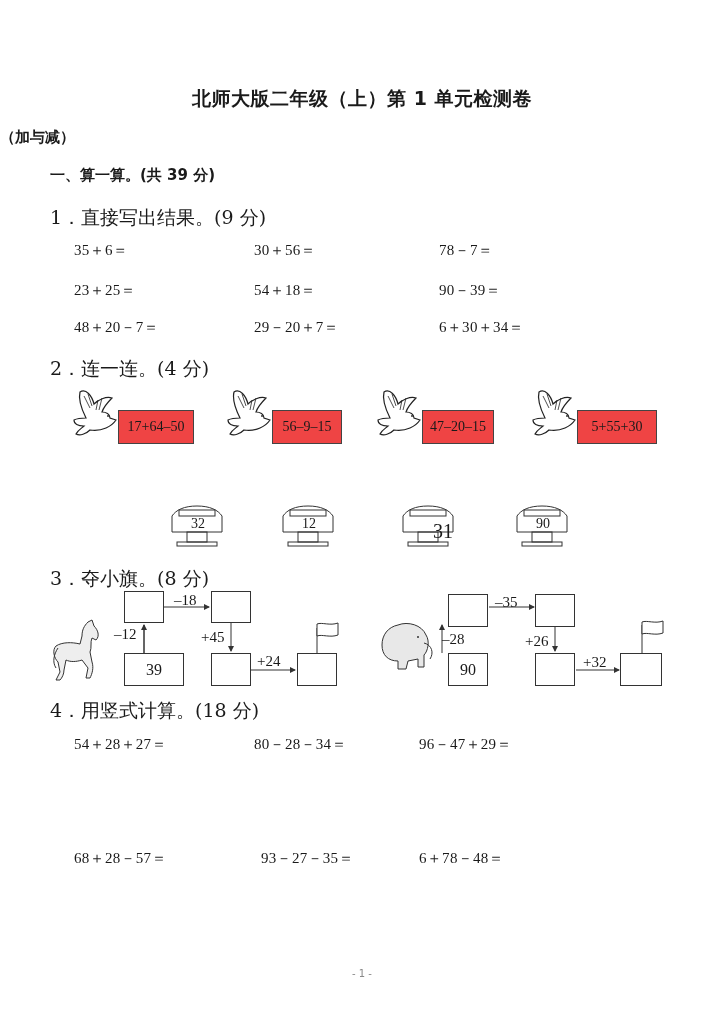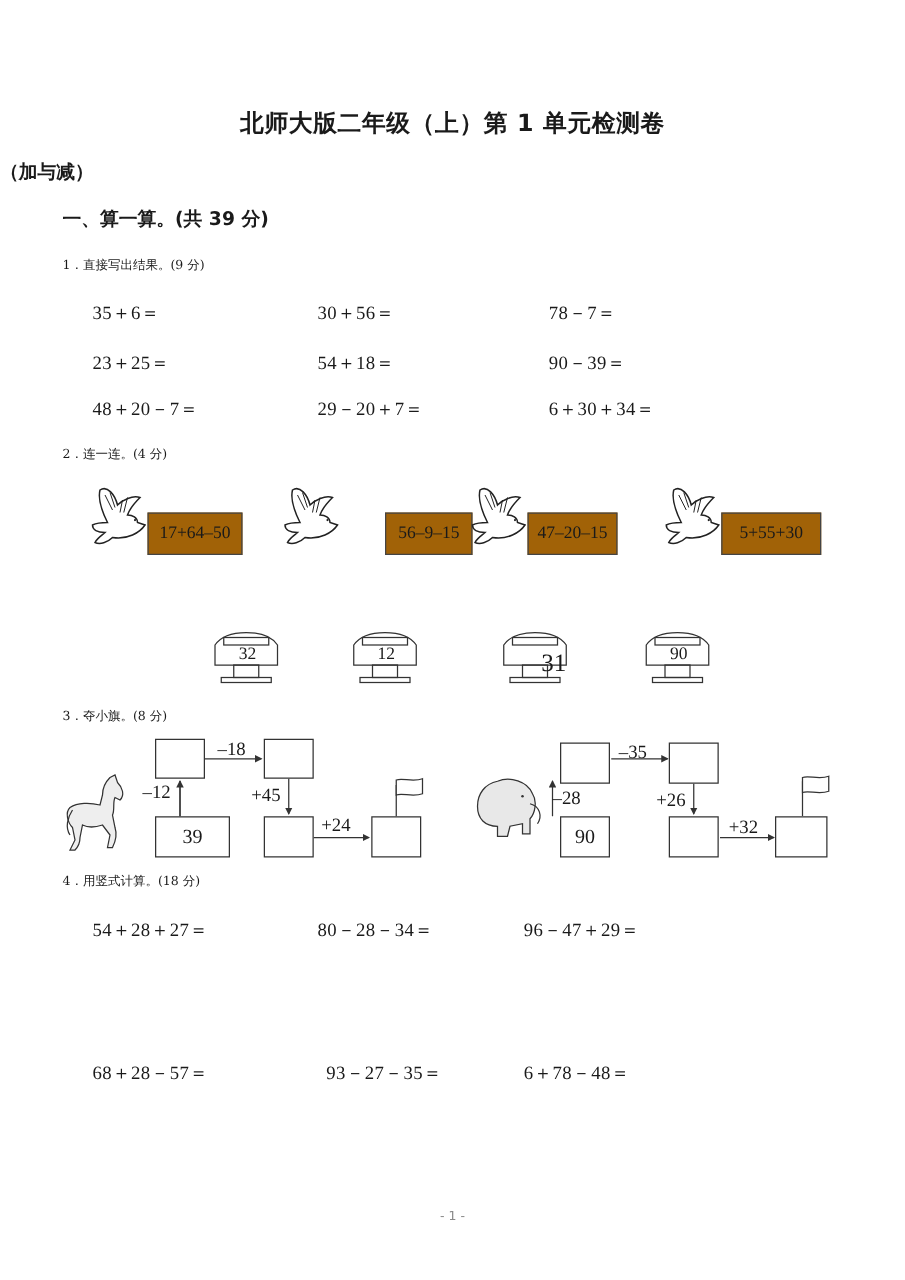--- a/index.html
+++ b/index.html
@@ -4,24 +4,24 @@
 <style>
   html, body { margin: 0; padding: 0; background: #ffffff; }
   body { width: 724px; height: 1024px; position: relative; overflow: hidden; color: #1a1a1a;
          font-family: "DejaVu Serif", "Liberation Serif", serif; }
   .abs { position: absolute; }
   .title { left: 0; width: 724px; top: 86px; text-align: center; font-family: "DejaVu Sans", sans-serif;
            font-weight: bold; font-size: 19px; letter-spacing: 0.5px; }
   .subtitle { left: 0; width: 724px; top: 128px; text-align: left; font-family: "DejaVu Sans", sans-serif;
               font-weight: bold; font-size: 15px; }
   .section { font-family: "DejaVu Sans", sans-serif; font-weight: bold; font-size: 15px; }
-  .qhead { font-size: 10px; }
+  .qhead { font-size: 19px; }
   .expr { font-size: 15px; font-family: "Liberation Serif", serif; letter-spacing: 0.3px; }
   .box { border: 1px solid #333; background: #fff; box-sizing: border-box; }
-  .card { border: 1px solid #444; background:#a16207; box-sizing:border-box; font-family:"Liberation Serif", serif;
+  .card { border: 1px solid #444; background:#ef4444; box-sizing:border-box; font-family:"Liberation Serif", serif;
           font-size: 14px; display:flex; align-items:center; justify-content:center; }
   .flow-label { font-family:"Liberation Serif", serif; font-size:15px; }
   .flow-num { font-family:"Liberation Serif", serif; font-size:16px; display:flex; align-items:center; justify-content:center; }
   .pagenum { left:0; width:724px; top:968px; text-align:center; font-size:10px; color:#888; font-family:"DejaVu Sans", sans-serif; }
 </style>
 </head>
 <body>
 
 <div class="abs title">北师大版二年级（上）第 1 单元检测卷</div>
 <div class="abs subtitle">（加与减）</div>
@@ -56,21 +56,21 @@
 <div>
   <svg class="abs" style="left:72px; top:386px;" width="50" height="52">
       <use href="#dove"></use>
     </svg>
   <div class="abs card" style="left:118px; top:410px; width:76px; height:34px;">17+64–50</div>
 </div>
 <div>
   <svg class="abs" style="left:226px; top:386px;" width="50" height="52">
       <use href="#dove"></use>
     </svg>
-  <div class="abs card" style="left:272px; top:410px; width:70px; height:34px;margin-left:36px;">56–9–15</div>
+  <div class="abs card" style="left:272px; top:410px; width:70px; height:34px;">56–9–15</div>
 </div>
 <div>
   <svg class="abs" style="left:376px; top:386px;" width="50" height="52">
       <use href="#dove"></use>
     </svg>
   <div class="abs card" style="left:422px; top:410px; width:72px; height:34px;">47–20–15</div>
 </div>
 <div>
   <svg class="abs" style="left:531px; top:386px;" width="50" height="52">
       <use href="#dove"></use>

